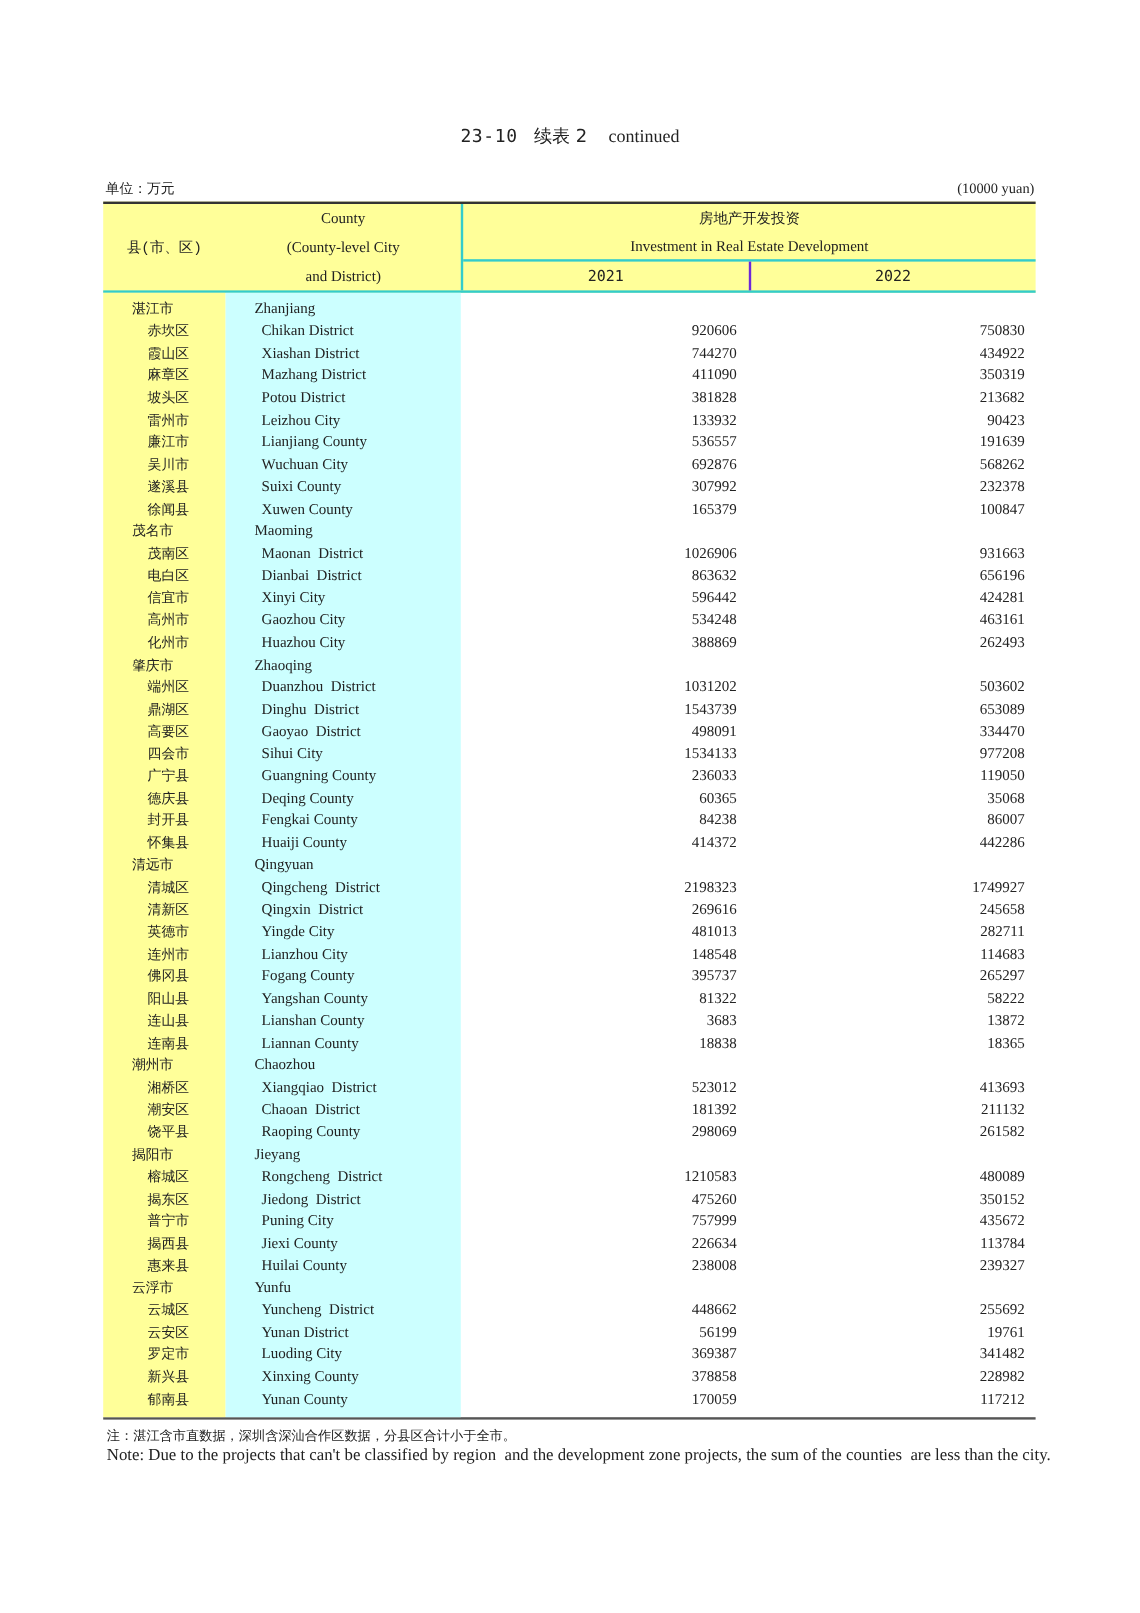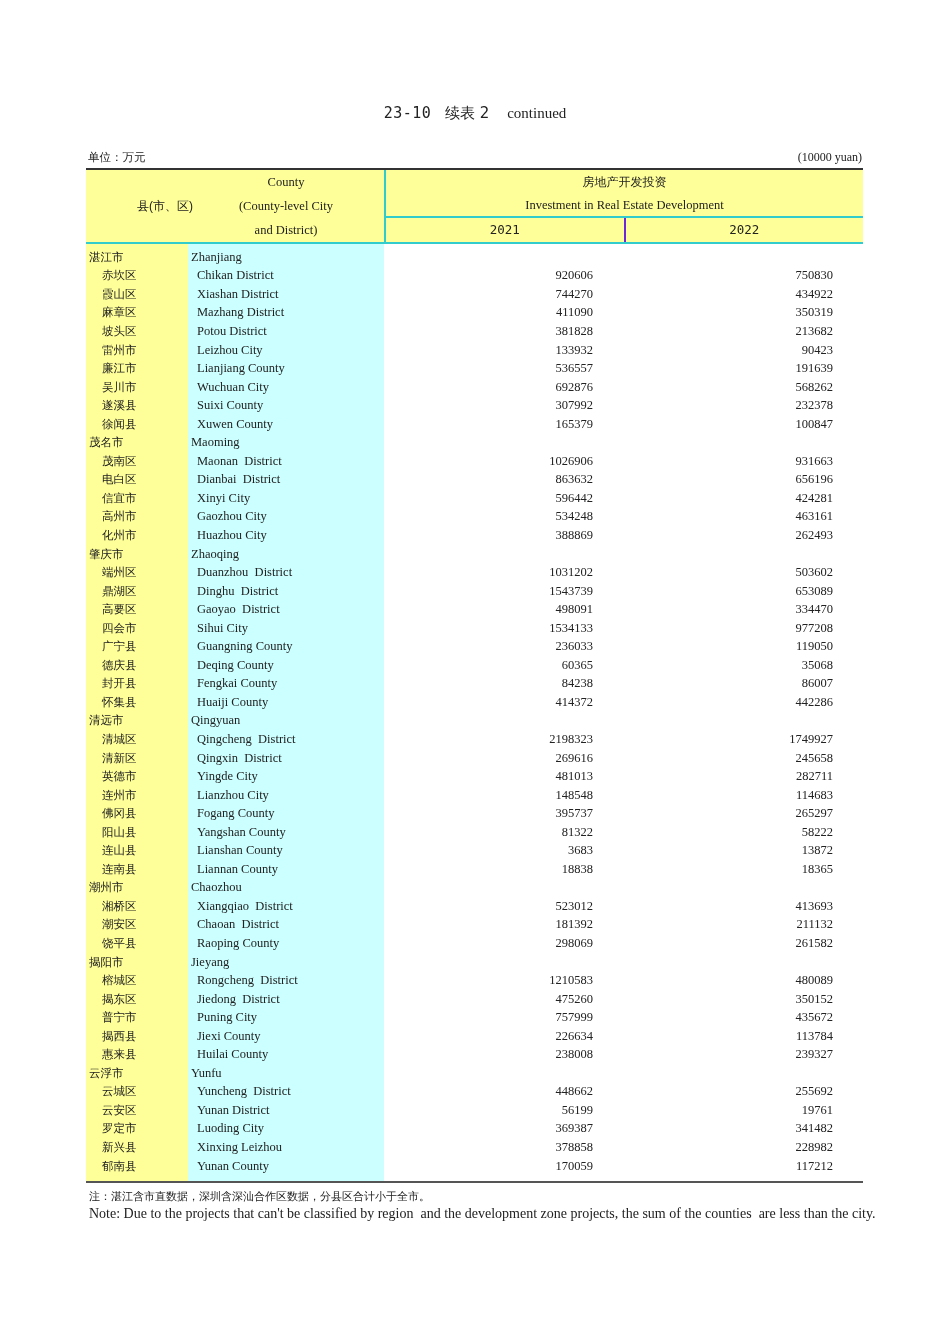--- a/index.html
+++ b/index.html
@@ -6,34 +6,34 @@
   body { width: 950px; height: 1344px; position: relative; font-family: "Liberation Serif", "DejaVu Serif", serif; color: #222; }
   .title { position: absolute; top: 104px; left: 0; width: 950px; text-align: center; font-size: 15px; }
   .title .mono { font-family: "DejaVu Sans Mono", "Liberation Mono", monospace; font-size: 15px; letter-spacing: 0.5px; }
   .title .zh { font-family: "DejaVu Sans", sans-serif; font-size: 15px; margin: 0 6px 0 10px; }
   .title .en { font-family: "Liberation Serif", serif; font-size: 15px; margin-left: 8px; margin-top: 16px; }
   .unit-row { position: absolute; top: 150px; left: 88px; width: 774px; font-size: 12px; }
   .unit-left { position: absolute; left: 0; top: 0; font-family: "DejaVu Sans", sans-serif; font-size: 11.5px; }
   .unit-right { position: absolute; right: 0; top: 0; }
   .tbl { position: absolute; top: 168px; left: 86px; width: 777px; }
   .hdr { position: relative; height: 72px; background: #ffff99; border-top: 2px solid #333; border-bottom: 2px solid #33cccc; }
-  .hdr .c1 { position: absolute; left: 0; top: 0; width: 102px; height: 72px; display: flex; align-items: center; justify-content: center; font-family: Liberation Sans, sans-serif; font-size: 12px; padding-left: 28px; }
+  .hdr .c1 { position: absolute; left: 0; top: 0; width: 102px; height: 72px; display: flex; align-items: center; justify-content: center; font-family: Liberation Mono, monospace; font-size: 12px; }
   .hdr .c2 { position: absolute; left: 102px; top: 0; width: 196px; height: 72px; font-size: 12.5px; text-align: center; }
   .hdr .c2 div { height: 24px; line-height: 24px; }
   .hdr .c3 { position: absolute; left: 298px; top: 0; right: 0; height: 72px; border-left: 2px solid #33cccc; }
   .hdr .c3 .t1 { height: 24px; line-height: 24px; text-align: center; font-family: "DejaVu Sans", sans-serif; font-size: 12px; }
   .hdr .c3 .t2 { height: 22px; line-height: 22px; text-align: center; font-size: 12.5px; border-bottom: 2px solid #33cccc; }
   .hdr .c3 .years { display: flex; height: 24px; }
   .hdr .c3 .years div { flex: 1; text-align: center; line-height: 24px; font-family: "DejaVu Sans Mono", monospace; font-size: 12.5px; }
   .hdr .c3 .years div:first-child { border-right: 2px solid #6d28d9; }
   .body { position: relative; padding-top: 4px; padding-bottom: 6px; border-bottom: 2px solid #555; }
   .body::before { content: ""; position: absolute; left: 0; top: 0; bottom: 0; width: 102px; background: #ffff99; }
   .body::after { content: ""; position: absolute; left: 102px; top: 0; bottom: 0; width: 196px; background: #ccffff; }
   .row { position: relative; z-index: 1; height: 18.55px; display: flex; align-items: center; font-size: 12.5px; }
-  .row .zh { width: 102px; font-family: "DejaVu Sans", sans-serif; font-size: 11.5px; box-sizing: border-box; padding-left: 3px; }
+  .row .zh { width: 102px; font-family: "DejaVu Sans", sans-serif; font-size: 11.5px; box-sizing: border-box; padding-left: 3px; margin-left: 21px; }
   .row.sub .zh { padding-left: 16px; }
   .row .en { width: 168px; box-sizing: border-box; padding-left: 3px; white-space: pre; }
   .row.sub .en { padding-left: 9px; }
   .row .v1 { width: 237px; text-align: right; }
   .row .v2 { width: 240px; text-align: right; }
   .notes { position: absolute; top: 1188px; left: 89px; font-size: 12px; line-height: 17px; }
   .notes .zh { font-family: "DejaVu Sans", sans-serif; font-size: 11px; }
   .notes .en { font-size: 14px; white-space: pre; }
 </style>
 </head>
@@ -351,21 +351,21 @@
         <div class="v2">19761</div>
       </div>
       <div class="row sub">
         <div class="zh">罗定市</div>
         <div class="en">Luoding City</div>
         <div class="v1">369387</div>
         <div class="v2">341482</div>
       </div>
       <div class="row sub">
         <div class="zh">新兴县</div>
-        <div class="en">Xinxing Leizhou</div>
+        <div class="en">Xinxing County</div>
         <div class="v1">378858</div>
         <div class="v2">228982</div>
       </div>
       <div class="row sub">
         <div class="zh">郁南县</div>
         <div class="en">Yunan County</div>
         <div class="v1">170059</div>
         <div class="v2">117212</div>
       </div>
     </div>

